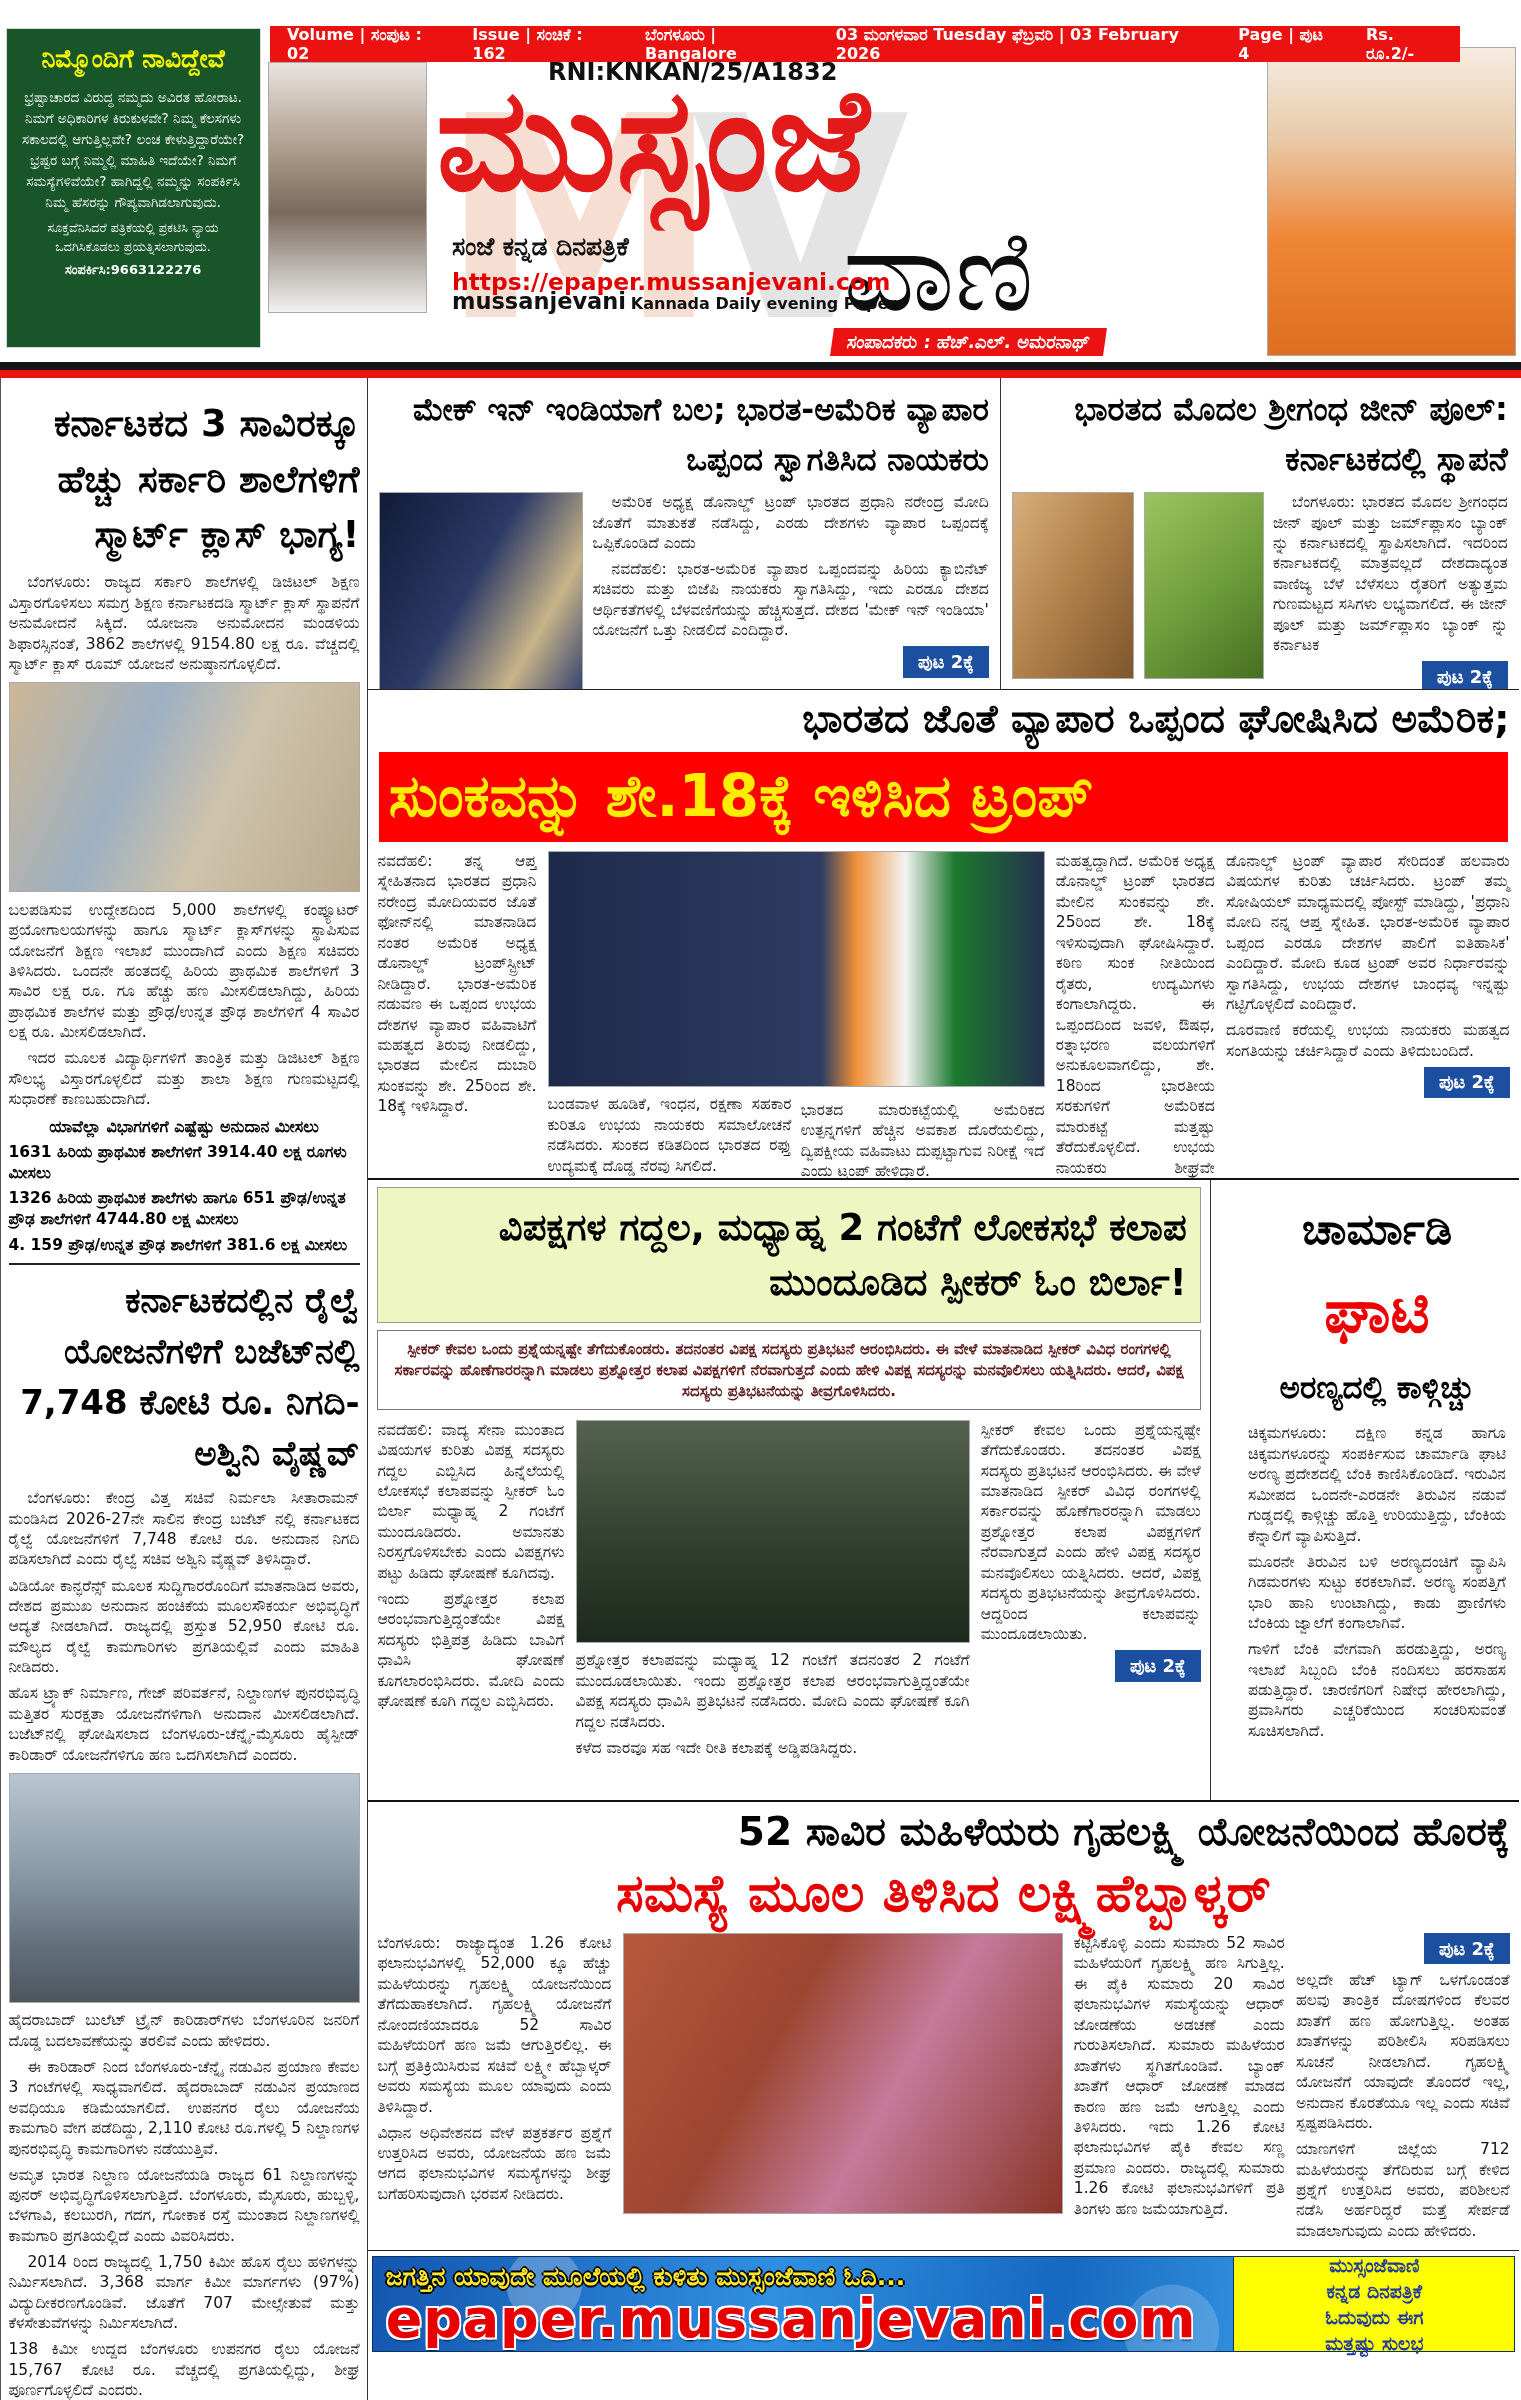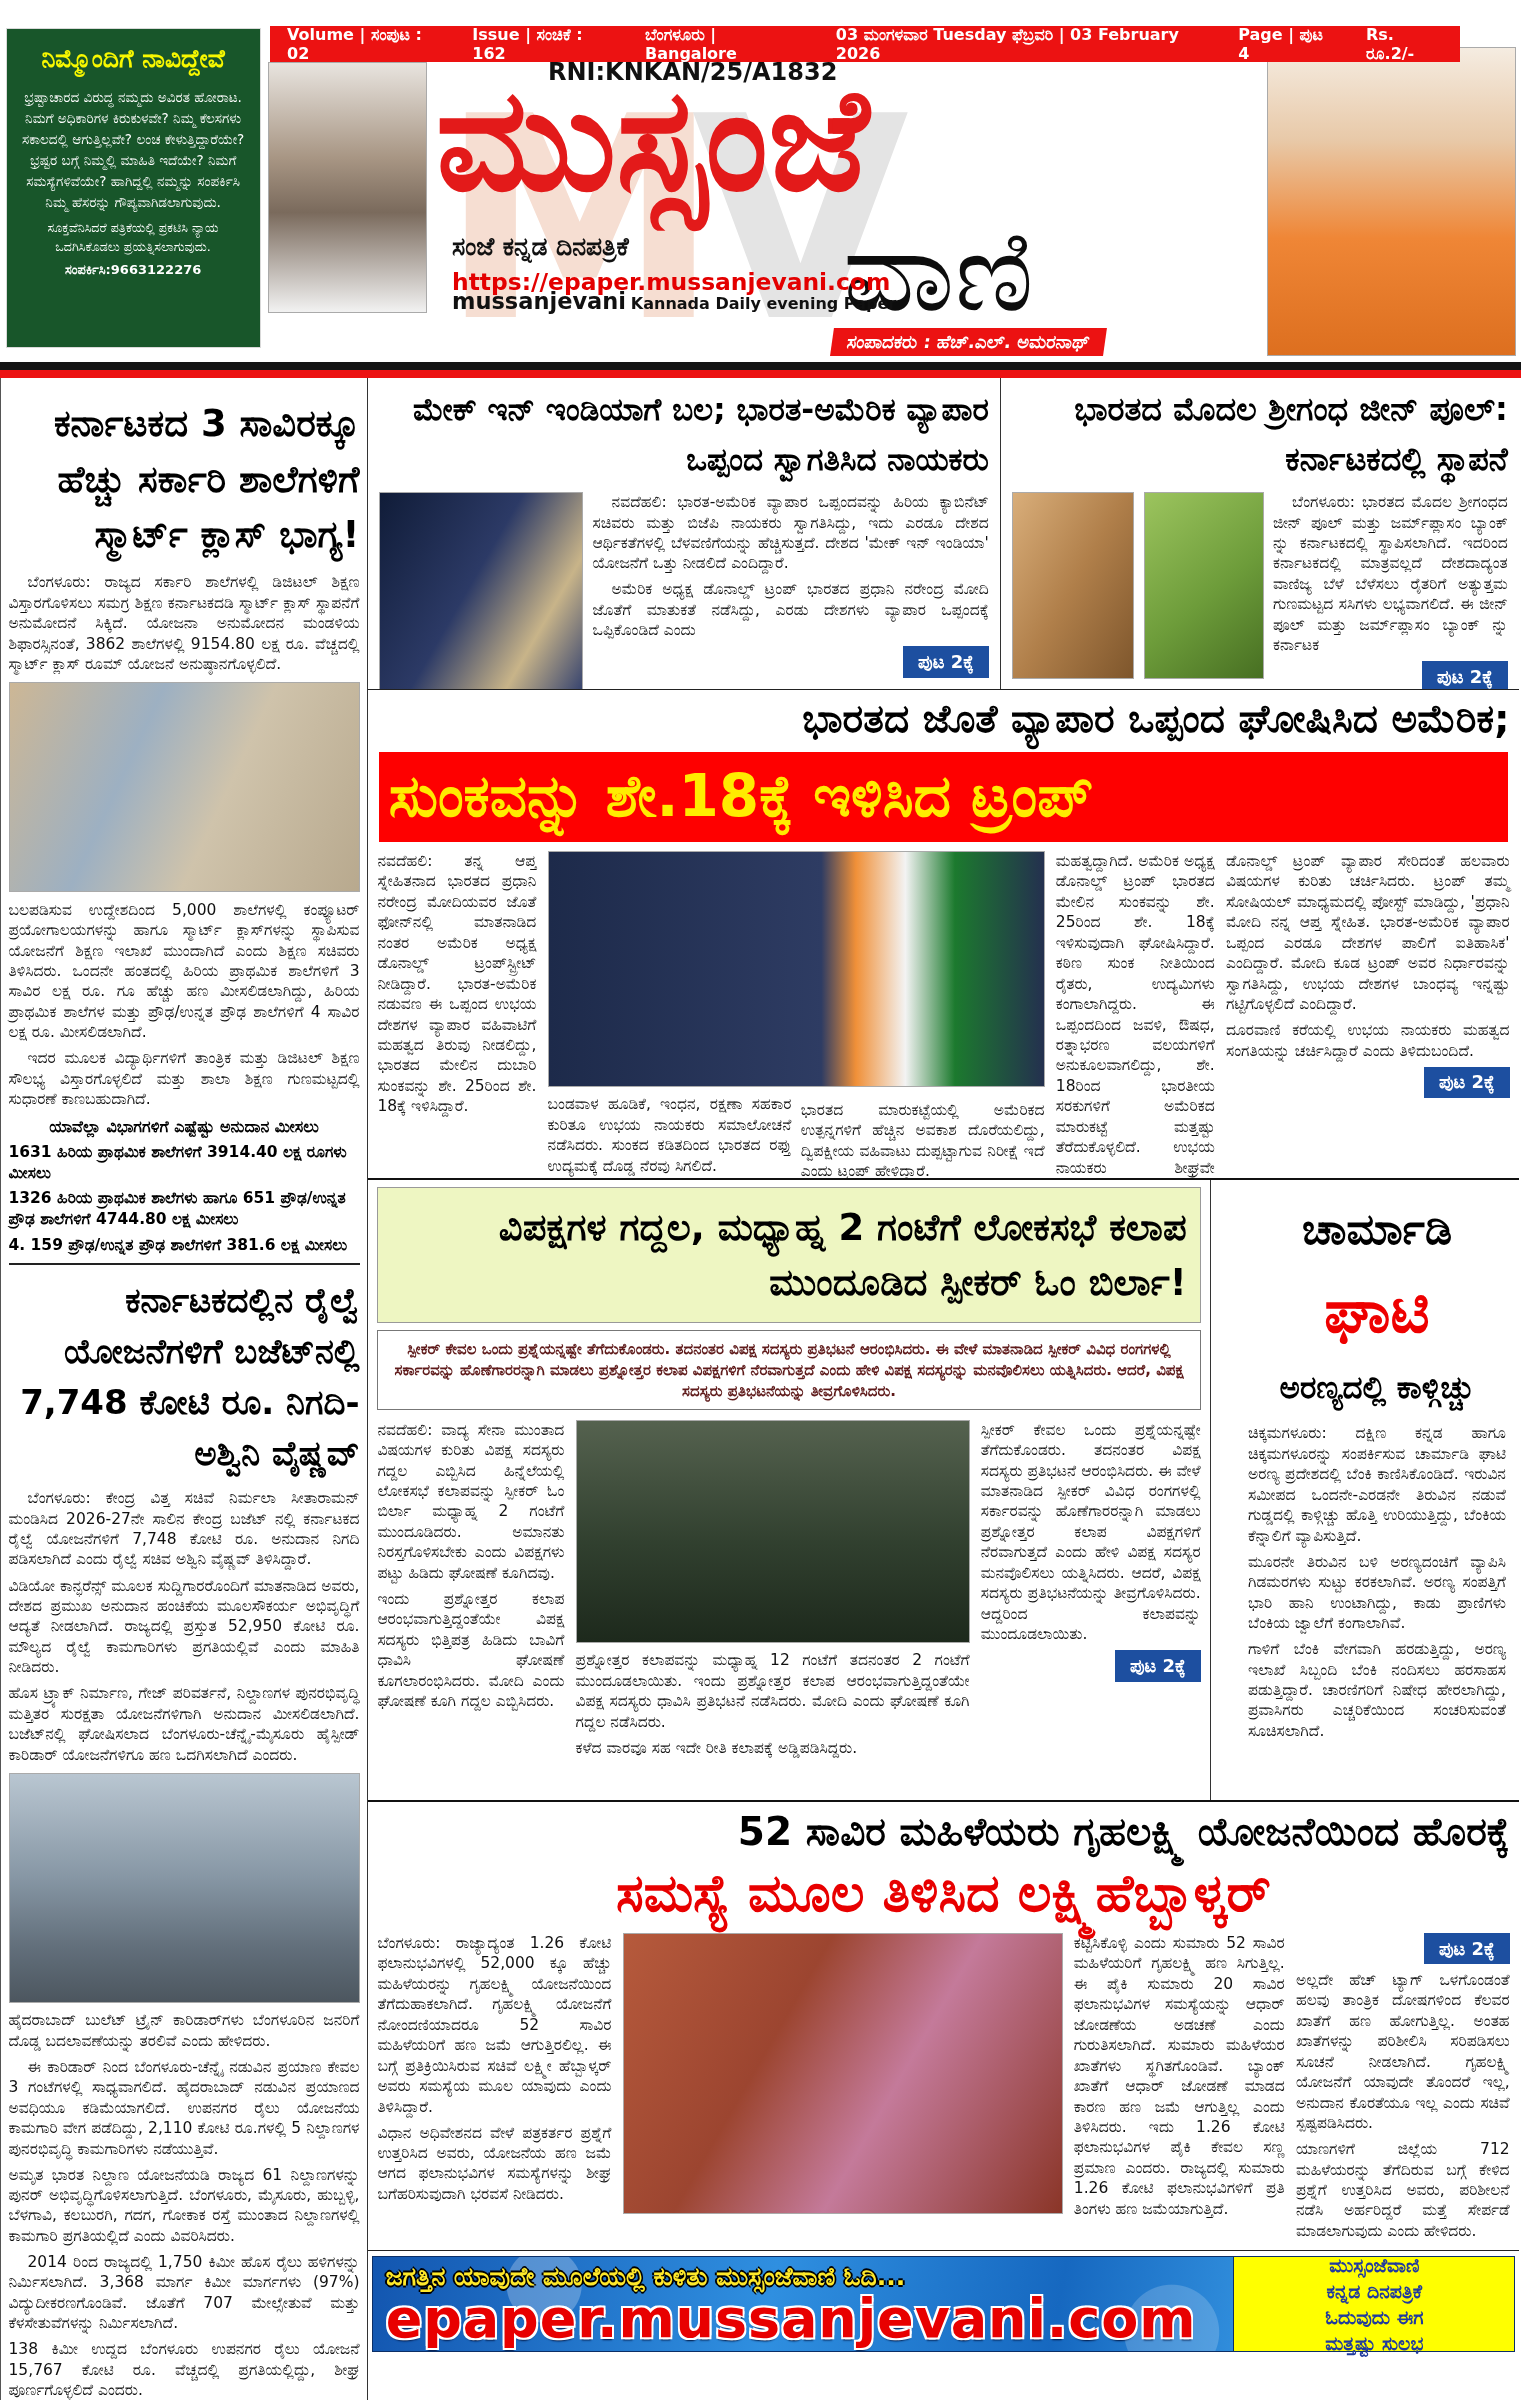--- a/index.html
+++ b/index.html
@@ -209,22 +209,22 @@
     </aside>
 
     <div class="col-main">
 
       <div class="row-top">
         <article class="art-makein">
           <h2 class="headline hl-makein">ಮೇಕ್ ಇನ್ ಇಂಡಿಯಾಗೆ ಬಲ; ಭಾರತ-ಅಮೆರಿಕ ವ್ಯಾಪಾರ ಒಪ್ಪಂದ ಸ್ವಾಗತಿಸಿದ ನಾಯಕರು</h2>
           <div class="flexrow">
             <div class="ph ph-moditrump"></div>
             <div>
+              <p class="body-txt indent">ಅಮೆರಿಕ ಅಧ್ಯಕ್ಷ ಡೊನಾಲ್ಡ್ ಟ್ರಂಪ್ ಭಾರತದ ಪ್ರಧಾನಿ ನರೇಂದ್ರ ಮೋದಿ ಜೊತೆಗೆ ಮಾತುಕತೆ ನಡೆಸಿದ್ದು, ಎರಡು ದೇಶಗಳು ವ್ಯಾಪಾರ ಒಪ್ಪಂದಕ್ಕೆ ಒಪ್ಪಿಕೊಂಡಿದೆ ಎಂದು</p>
               <p class="body-txt indent">ನವದೆಹಲಿ: ಭಾರತ-ಅಮೆರಿಕ ವ್ಯಾಪಾರ ಒಪ್ಪಂದವನ್ನು ಹಿರಿಯ ಕ್ಯಾಬಿನೆಟ್ ಸಚಿವರು ಮತ್ತು ಬಿಜೆಪಿ ನಾಯಕರು ಸ್ವಾಗತಿಸಿದ್ದು, ಇದು ಎರಡೂ ದೇಶದ ಆರ್ಥಿಕತೆಗಳಲ್ಲಿ ಬೆಳವಣಿಗೆಯನ್ನು ಹೆಚ್ಚಿಸುತ್ತದೆ. ದೇಶದ 'ಮೇಕ್ ಇನ್ ಇಂಡಿಯಾ' ಯೋಜನೆಗೆ ಒತ್ತು ನೀಡಲಿದೆ ಎಂದಿದ್ದಾರೆ.</p>
-              <p class="body-txt indent">ಅಮೆರಿಕ ಅಧ್ಯಕ್ಷ ಡೊನಾಲ್ಡ್ ಟ್ರಂಪ್ ಭಾರತದ ಪ್ರಧಾನಿ ನರೇಂದ್ರ ಮೋದಿ ಜೊತೆಗೆ ಮಾತುಕತೆ ನಡೆಸಿದ್ದು, ಎರಡು ದೇಶಗಳು ವ್ಯಾಪಾರ ಒಪ್ಪಂದಕ್ಕೆ ಒಪ್ಪಿಕೊಂಡಿದೆ ಎಂದು</p>
               <div class="badge-r"><span class="badge">ಪುಟ 2ಕ್ಕೆ</span></div>
             </div>
           </div>
         </article>
         <article class="art-sandal">
           <h2 class="headline hl-sandal">ಭಾರತದ ಮೊದಲ ಶ್ರೀಗಂಧ ಜೀನ್ ಪೂಲ್: ಕರ್ನಾಟಕದಲ್ಲಿ ಸ್ಥಾಪನೆ</h2>
           <div class="flexrow">
             <div class="ph ph-logs"></div>
             <div class="ph ph-leaf"></div>
             <div>

